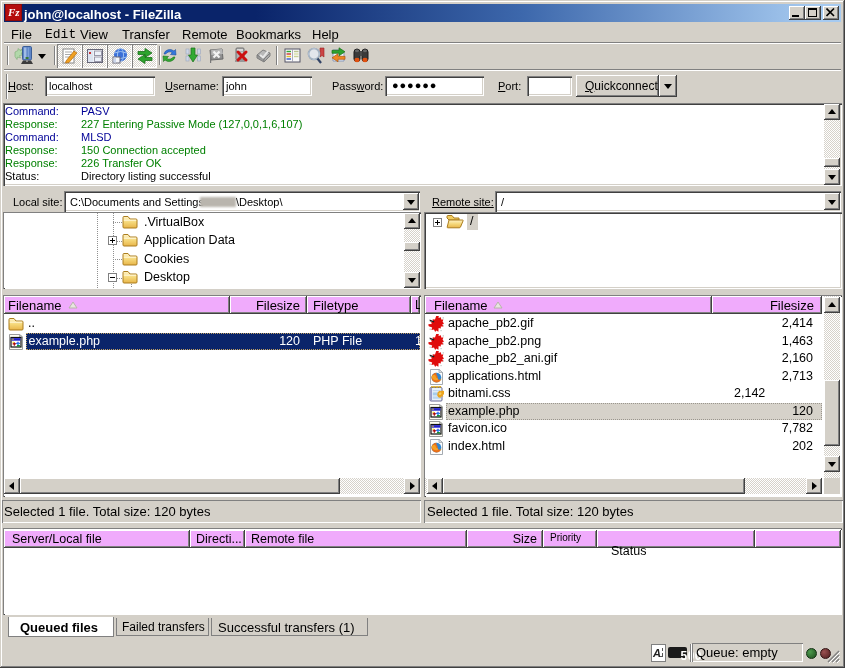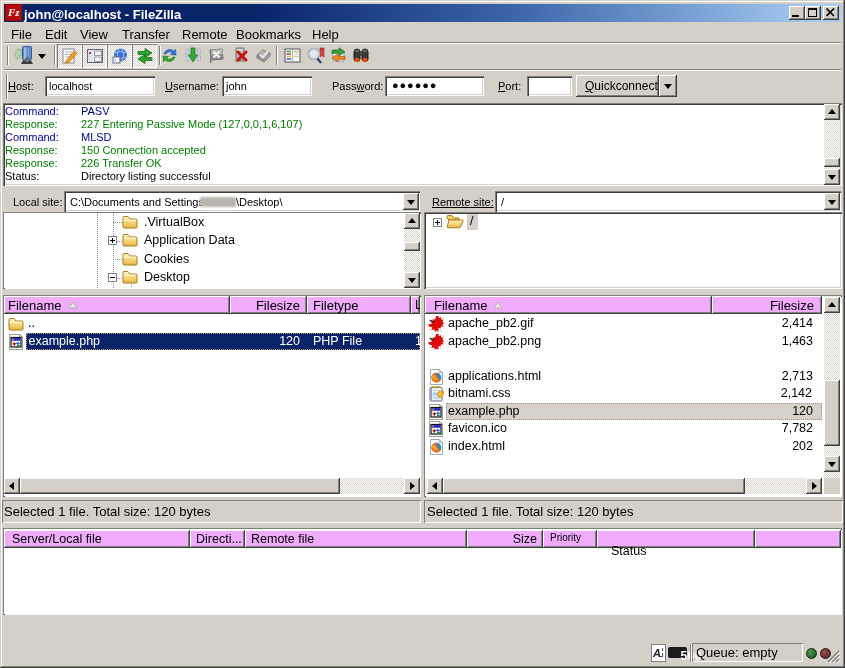--- a/index.html
+++ b/index.html
@@ -48,21 +48,21 @@
       <div class="abs" style="left:3px;top:2px;width:9px;height:9px;border:1px solid #000;border-top-width:2px;box-sizing:border-box;"></div>
     </div>
 <div class="abs raised" style="left:823px;top:6px;width:16px;height:14px;">
       <svg class="abs" style="left:3px;top:2px;" width="9" height="9">
         <path d="M0.5,0.5 L8,8 M8,0.5 L0.5,8" stroke="#000" stroke-width="1.6"></path>
       </svg>
     </div>
 
 <div class="abs t13" style="left:4px;top:23px;width:837px;height:19px;color:#000;">
  <span class="abs" style="left:7px;top:4px;">File</span>
- <span class="abs" style="left:41px;top:4px;">Edit</span>
+ <span class="abs" style="left:41px;top:4px;font-family:Liberation Mono, monospace;">Edit</span>
  <span class="abs" style="left:76px;top:4px;">View</span>
  <span class="abs" style="left:118px;top:4px;">Transfer</span>
  <span class="abs" style="left:178px;top:4px;">Remote</span>
  <span class="abs" style="left:232px;top:4px;">Bookmarks</span>
  <span class="abs" style="left:308px;top:4px;">Help</span>
 </div>
 <div class="abs" style="left:4px;top:42px;width:837px;height:1px;background:#808080;"></div>
 <div class="abs" style="left:4px;top:43px;width:837px;height:1px;background:#ffffff;"></div>
 
 <div class="abs" id="toolbar" style="left:4px;top:44px;width:837px;height:24px;">
@@ -377,33 +377,40 @@
         <span class="abs" style="left:23px;">apache_pb2.gif</span>
         <span class="abs" style="left:310px;width:78px;text-align:right;">2,414</span>
       </div>
  <div class="row" style="left:0;top:36.5px;width:397px;">
         <svg class="abs" style="left:3px;top:1px;" width="16" height="16">
           <use href="#feather"></use>
         </svg>
         <span class="abs" style="left:23px;">apache_pb2.png</span>
         <span class="abs" style="left:310px;width:78px;text-align:right;">1,463</span>
       </div>
+ <div class="row" style="left:0;top:54px;width:397px;">
+        <svg class="abs" style="left:3px;top:1px;" width="16" height="16">
+          <use href="#feather"></use>
+        </svg>
+        <span class="abs" style="left:23px;">apache_pb2_ani.gif</span>
+        <span class="abs" style="left:310px;width:78px;text-align:right;">2,160</span>
+      </div>
  <div class="row" style="left:0;top:71.5px;width:397px;">
         <svg class="abs" style="left:3px;top:1px;" width="16" height="16">
           <use href="#ffox"></use>
         </svg>
         <span class="abs" style="left:23px;">applications.html</span>
         <span class="abs" style="left:310px;width:78px;text-align:right;">2,713</span>
       </div>
  <div class="row" style="left:0;top:89px;width:397px;">
         <svg class="abs" style="left:3px;top:1px;" width="16" height="16">
           <use href="#cssic"></use>
         </svg>
         <span class="abs" style="left:23px;">bitnami.css</span>
-        <span class="abs" style="left:309px;width:78px;text-align:right;">2,142</span>
+        <span class="abs" style="left:309px;width:78px;text-align:left;">2,142</span>
       </div>
  <div class="row" style="left:0;top:106.5px;width:397px;">
         <div class="abs" style="left:21px;top:0;width:376px;height:17.5px;background:#d6d2ca;outline:1px dotted #9a968e;outline-offset:-1px;"></div>
         <svg class="abs" style="left:3px;top:1px;" width="16" height="16">
           <use href="#phpic"></use>
         </svg>
         <span class="abs" style="left:23px;">example.php</span>
         <span class="abs" style="left:310px;width:78px;text-align:right;">120</span>
       </div>
  <div class="row" style="left:0;top:124px;width:397px;">
@@ -464,20 +471,28 @@
       </div>
  <div class="abs hdr" style="left:539px;top:1px;width:54px;height:18px;">
         <span class="abs" style="left:7px;top:2px;font-size:10px;">Priority</span>
       </div>
  <div class="abs hdr" style="left:593px;top:1px;width:158px;height:18px;">
         <span class="abs" style="left:14px;top:2px;font-size:12.5px;margin-top:12px;">Status</span>
       </div>
  <div class="abs hdr" style="left:751px;top:1px;width:86px;height:18px;"></div>
 </div>
 
+<div class="abs" id="tabs" style="left:4px;top:616px;width:837px;height:22px;">
+ <div class="abs" style="left:4px;top:1px;width:106px;height:20px;background:#fff;border:1px solid #808080;border-top:none;box-sizing:border-box;"></div>
+ <span class="abs" style="left:16px;top:4px;font-weight:bold;font-size:13px;">Queued files</span>
+ <div class="abs" style="left:112px;top:2px;width:93px;height:18px;background:#d4d0c8;border:1px solid #808080;border-top:none;box-sizing:border-box;"></div>
+ <span class="abs" style="left:118px;top:4px;font-size:12px;">Failed transfers</span>
+ <div class="abs" style="left:207px;top:2px;width:157px;height:18px;background:#d4d0c8;border:1px solid #808080;border-top:none;box-sizing:border-box;"></div>
+ <span class="abs" style="left:214px;top:4px;font-size:13px;">Successful transfers (1)</span>
+</div>
 
 <div class="abs" id="sbar" style="left:4px;top:641px;width:837px;height:23px;">
  <div class="abs" style="left:647px;top:3px;width:15px;height:18px;background:#fff;border:1px solid #808080;box-sizing:border-box;">
   <span class="abs" style="left:1px;top:2px;font-size:11px;font-weight:bold;font-style:italic;color:#222;">A</span>
   <div class="abs" style="left:10px;top:3px;width:1px;height:3px;background:#555;"></div>
   <div class="abs" style="left:10px;top:8px;width:1px;height:3px;background:#555;"></div>
   <div class="abs" style="left:8px;top:11px;width:3px;height:1px;background:#555;"></div>
  </div>
  <div class="abs" style="left:664px;top:6px;width:19px;height:11px;background:#1a1a1a;border-radius:2px;">
   <span class="abs" style="left:2.5px;top:2px;font-size:12px;font-weight:bold;color:#fff;letter-spacing:0.5px;margin-left:10px;">500</span>

